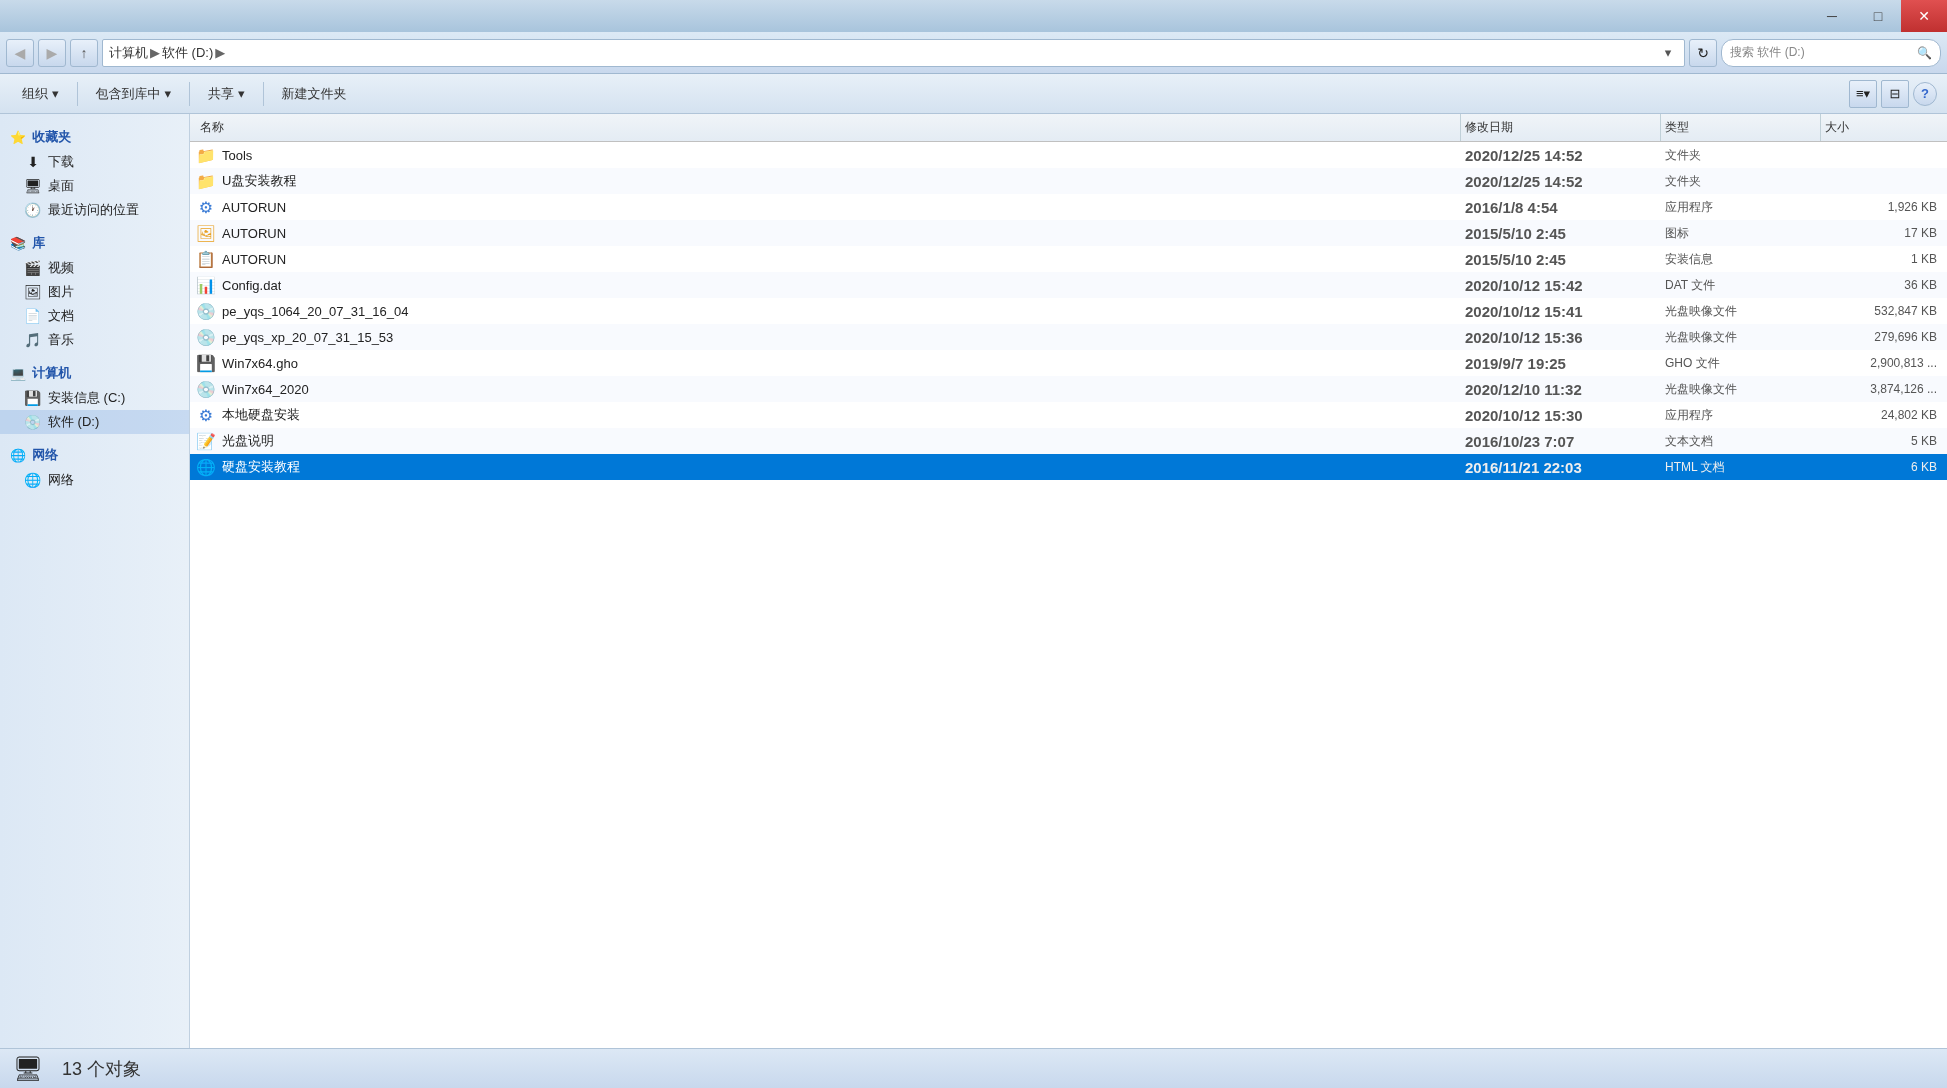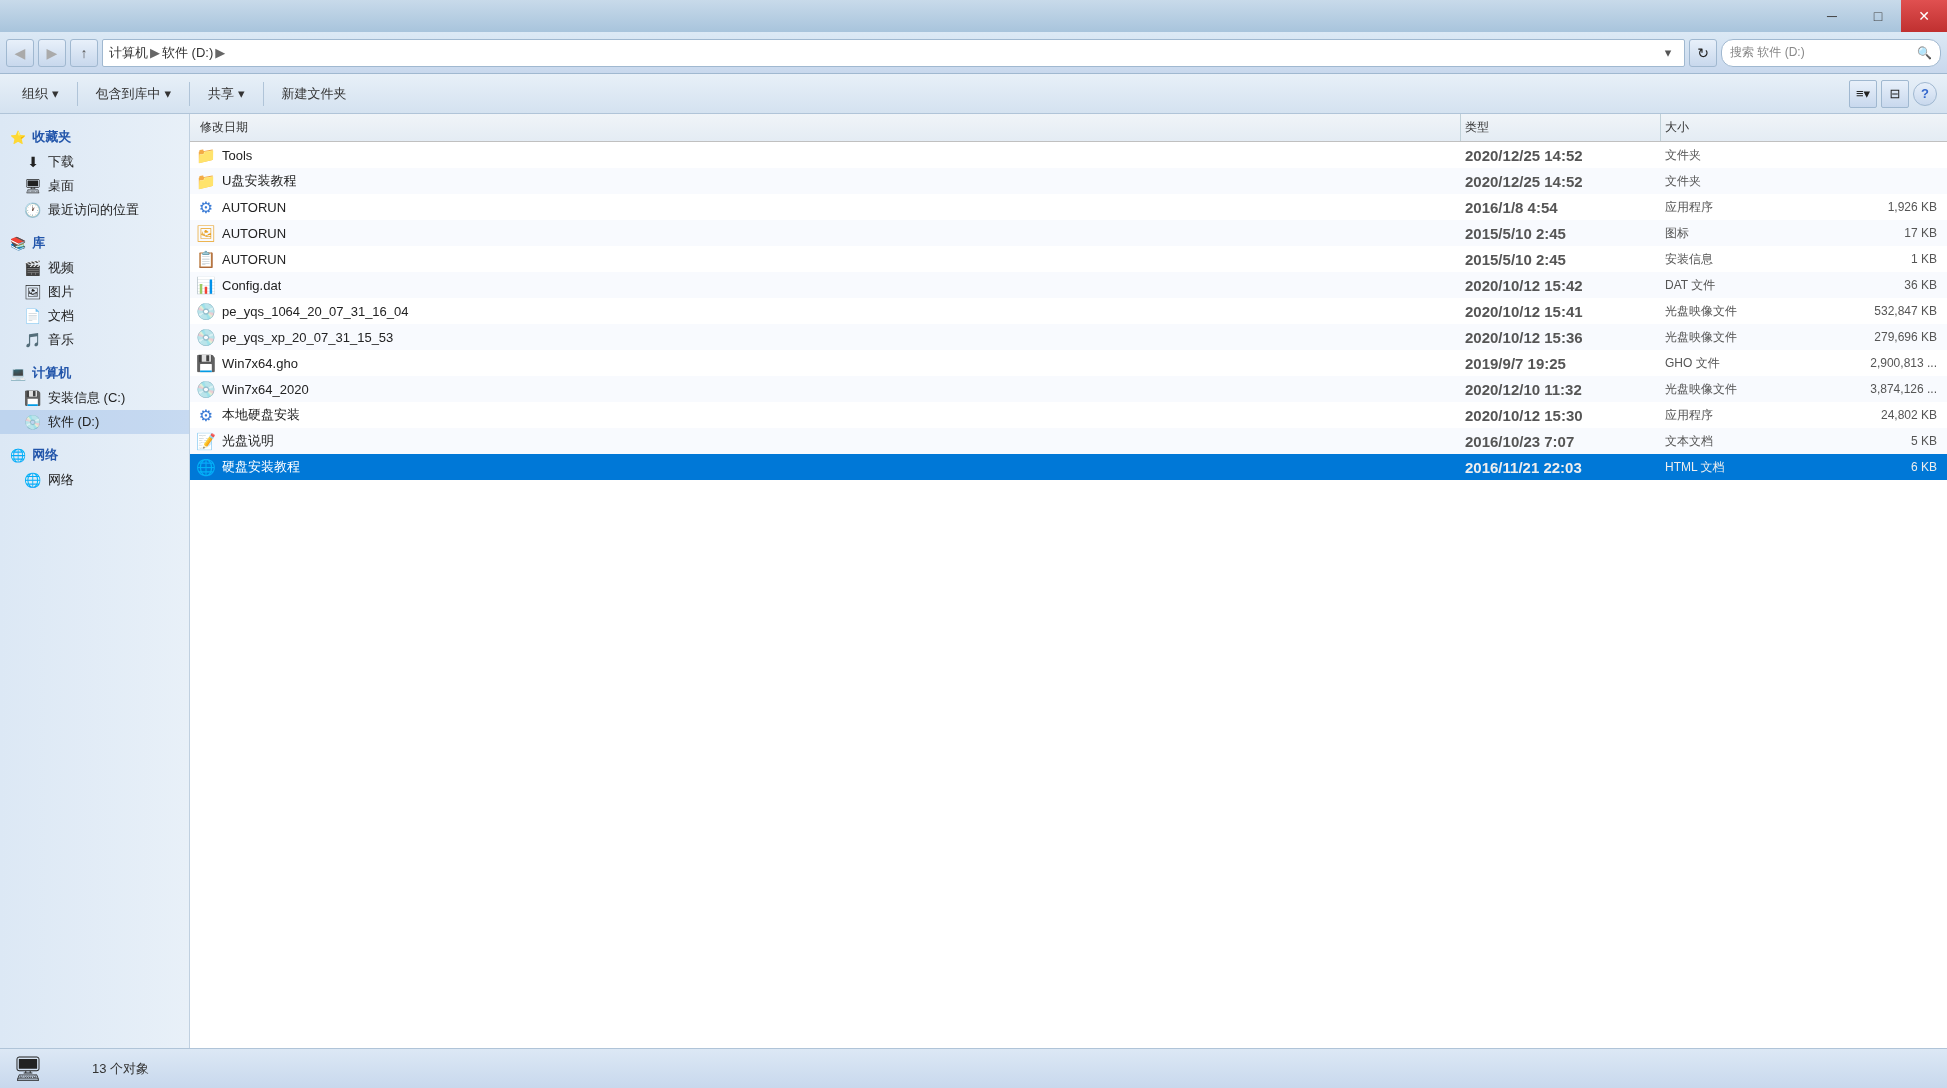--- a/index.html
+++ b/index.html
@@ -311,23 +311,22 @@
     }
     .status-app-icon {
       width: 36px;
       height: 36px;
       display: flex;
       align-items: center;
       justify-content: center;
       font-size: 24px;
     }
     .status-text {
-      font-size: 13px;
+      font-size: 18px;
       color: #333;
-      margin-left: 30px;
     }
 
     
     ::-webkit-scrollbar { width: 14px; }
     ::-webkit-scrollbar-track { background: #e8f0f8; }
     ::-webkit-scrollbar-thumb { background: #a8b8cc; border-radius: 2px; border: 1px solid #8898ac; }
   </style>
 </head>
 <body>
 
@@ -461,20 +460,23 @@
         <span class="sidebar-icon">🌐</span>
         <span>网络</span>
       </div>
     </div>
   </div>
 
   <div class="file-area">
 
     <div class="column-headers">
       <div class="col-header">
+        <span>名称</span>
+      </div>
+      <div class="col-header">
         <span>修改日期</span>
       </div>
       <div class="col-header">
         <span>类型</span>
       </div>
       <div class="col-header">
         <span>大小</span>
       </div>
     </div>
 

